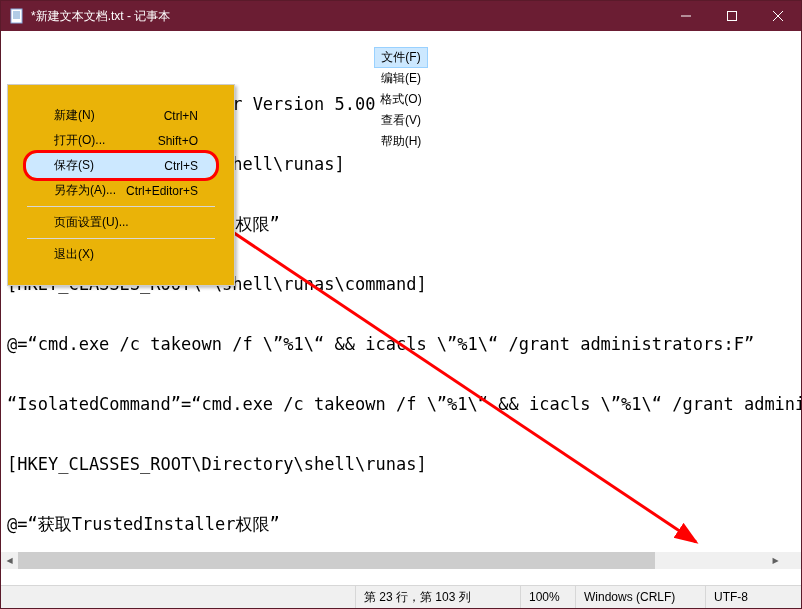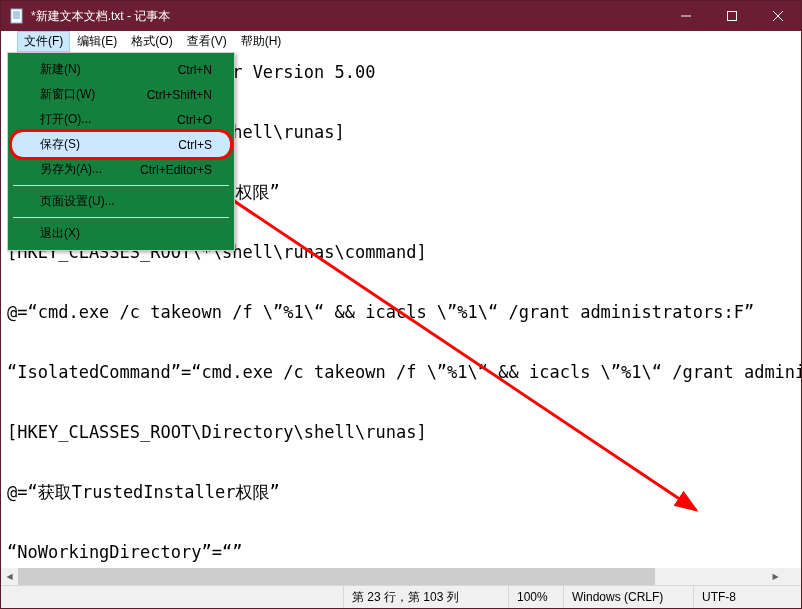--- a/index.html
+++ b/index.html
@@ -1,33 +1,33 @@
 <!DOCTYPE html>
 <html><head>
   <meta charset="utf-8">
   <style>
     * { margin: 0; padding: 0; box-sizing: border-box; }
     html, body { width: 802px; height: 609px; overflow: hidden; font-family: "Microsoft YaHei", Arial, sans-serif; }
     
-    .window { width: 100%; height: 100%; background: #fff; display: flex; flex-direction: column; border: 1px solid #5a1a2a; }
+    .window { width: 100%; height: 100%; background: #fff; display: flex; flex-direction: column; border: 1px solid #5a1a2a; gap: 16px; }
     
     .titlebar { height: 30px; background: #6b1d33; color: #fff; display: flex; align-items: center; padding: 0 0 0 8px; font-size: 12px; }
     .titlebar .icon { width: 16px; height: 16px; margin-right: 6px; }
     .titlebar .title { flex: 1; }
     .titlebar .winbtns { display: flex; height: 100%; }
     .titlebar .winbtn { width: 46px; height: 100%; display: flex; align-items: center; justify-content: center; cursor: pointer; }
     
-    .menubar { height: 21px; background: #fff; display: flex; align-items: center; padding: 0 16px; font-size: 12px; border-bottom: 0; }
+    .menubar { height: 21px; background: #fff; display: flex; align-items: center; padding: 0 2px; font-size: 12px; border-bottom: 0; flex-direction: column; }
     .menubar .menuitem { padding: 2px 7px; cursor: pointer; }
     .menubar .menuitem.active { background: #cce8ff; border: 1px solid #99d1ff; padding: 1px 6px; }
     
     .content-area { flex: 1; position: relative; overflow: hidden; }
     .editor { position: absolute; top: 0; left: 0; right: 0; bottom: 17px; padding: 5px 6px; font-family: "SimSun","宋体", monospace; font-size: 17px; line-height: 30px; white-space: pre; overflow: hidden; color: #000; }
     
-    .dropdown { position: absolute; top: 0; left: 6px; width: 228px; background: #15803d; border: 1px solid #ccc; box-shadow: 2px 2px 3px rgba(0,0,0,0.25); z-index: 10; padding: 4px; text-align: center; }
+    .dropdown { position: absolute; top: 0; left: 6px; width: 228px; background: #eab308; border: 1px solid #ccc; box-shadow: 2px 2px 3px rgba(0,0,0,0.25); z-index: 10; padding: 18px; text-align: center; }
     .dropdown .dditem { display: flex; justify-content: space-between; align-items: center; padding: 4px 18px 4px 28px; font-size: 12px; cursor: pointer; }
     .dropdown .dditem.hover { background: #cce8ff; outline: 1px solid #99d1ff; }
     .dropdown .dditem.boxed { outline: 3px solid #ff0000; border-radius: 11px; }
     .dropdown .ddsep { height: 1px; background: #d7d7d7; margin: 3px 1px; }
     .dropdown .dditem .shortcut { color: #000; }
     
     .arrow-svg { position: absolute; top: 0; left: 0; pointer-events: none; z-index: 9; }
     
     .hscroll { position: absolute; left: 0; right: 17px; bottom: 0; height: 17px; background: #f0f0f0; display: flex; }
     .hscroll .track { flex: 1; position: relative; }
@@ -107,26 +107,22 @@
 @=“cmd.exe /c takeown /f \”%1\“ /r /d y &amp;&amp; icacls \”%1\“ /grant administrators:F /t”
 
 “IsolatedCommand”=“cmd.exe /c takeown /f \”%1\“ /r /d y &amp;&amp; icacls \”%1\“ /grant adm</div>
 
     <div class="dropdown">
       <div class="dditem">
           <span>新建(N)</span>
           <span class="shortcut">Ctrl+N</span>
         </div>
       <div class="dditem">
-          <span>新窗口(W)</span>
-          <span class="shortcut">Ctrl+Shift+N</span>
-        </div>
-      <div class="dditem">
           <span>打开(O)...</span>
-          <span class="shortcut">Ctrl+O</span>
+          <span class="shortcut">Shift+O</span>
         </div>
       <div class="dditem hover boxed">
           <span>保存(S)</span>
           <span class="shortcut">Ctrl+S</span>
         </div>
       <div class="dditem">
           <span>另存为(A)...</span>
           <span class="shortcut">Ctrl+Editor+S</span>
         </div>
       <div class="ddsep"></div>
@@ -158,16 +154,16 @@
       <div class="arrow">▶</div>
     </div>
     <div class="corner"></div>
   </div>
 
   <div class="statusbar">
     <div class="spacer"></div>
     <div class="cell" style="width:165px">第 23 行，第 103 列</div>
     <div class="cell" style="width:55px">100%</div>
     <div class="cell" style="width:130px">Windows (CRLF)</div>
-    <div class="cell" style="width:108px">UTF-8</div>
+    <div class="cell" style="width:96px">UTF-8</div>
   </div>
 
 </div>
 
 </body></html>

